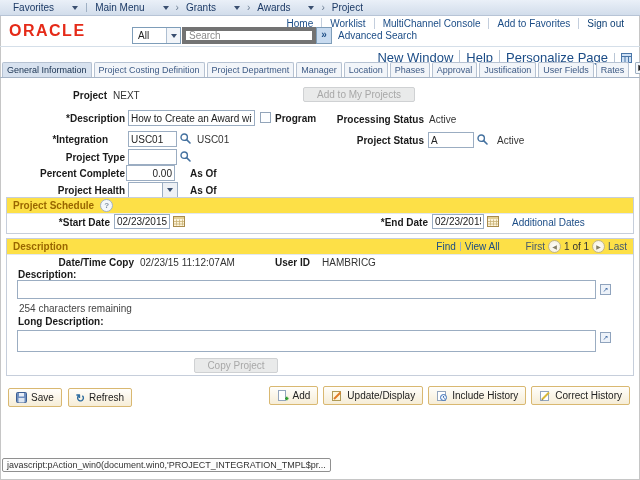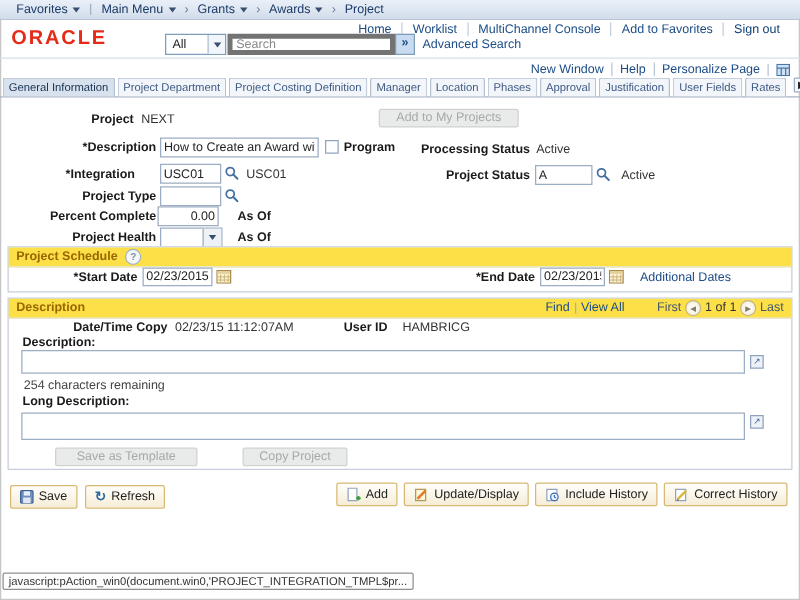--- a/index.html
+++ b/index.html
@@ -1,39 +1,39 @@
 <!DOCTYPE html>
 <html><head>
 <meta charset="utf-8">
 <style>
   html,body{margin:0;padding:0;background:#fff}
   body{font-family:"Liberation Sans",sans-serif}
   .page{position:relative;width:640px;height:480px;background:#fff;overflow:hidden;font-size:10px;color:#1a1a1a;box-shadow:inset 0 0 0 1px #c6c6c6}
   .link{color:#1b4c86;text-decoration:none;cursor:pointer;white-space:nowrap}
   
   .crumbbar{position:absolute;top:0;left:0;width:640px;height:16px;background:linear-gradient(#eaf0f8,#d2ddeb);border-bottom:1px solid #b7c4d6;display:flex;align-items:center;padding-left:8px;color:#1c3a66;box-sizing:border-box}
-  .crumb{display:flex;align-items:center;gap:4px;padding:0 5px;cursor:pointer;white-space:nowrap}
+  .crumb{display:flex;align-items:center;gap:18px;padding:0 5px;cursor:pointer;white-space:nowrap}
   .tri{width:0;height:0;border-left:3px solid transparent;border-right:3px solid transparent;border-top:4px solid #3a4f70}
   .crumb-pipe{width:1px;height:9px;background:#9fb0c4;margin:0 3px}
   .crumb-sep{color:#6c7d92;margin:0 2px;font-size:10px}
   
   .logo{position:absolute;left:9px;top:22px;color:#e52a18;font-size:16px;font-weight:bold;letter-spacing:1.5px}
   .navlinks{position:absolute;top:18px;right:8px;display:flex;align-items:center;font-size:10px}
   .nl{padding:0 8px;border-left:1px solid #c3cedd;color:#1b4c86;cursor:pointer;white-space:nowrap}
   .nl:first-child{border-left:none}
   .nl.signout{font-weight:normal;color:#0d3e73}
   .scopebox{position:absolute;left:132px;top:27px;width:49px;height:17px;border:1px solid #7e9db9;background:#fff;display:flex;box-sizing:border-box;cursor:pointer}
   .scopebox .scopetext{flex:1;line-height:15px;padding-left:5px;color:#222}
   .scopebox .scopearrow{width:13px;border-left:1px solid #aebfd2;display:flex;align-items:center;justify-content:center;background:#f2f5f9}
   .searchbox{position:absolute;left:182px;top:27px;width:134px;height:17px;border:4px solid #737373;box-sizing:border-box;font:10px "Liberation Sans",sans-serif;padding:0 3px;color:#333}
   .searchbox::placeholder{color:#8a8a8a}
   .gobtn{position:absolute;left:316px;top:27px;width:16px;height:17px;background:#c8dbf0;border:1px solid #7e9db9;box-sizing:border-box;text-align:center;line-height:14px;color:#1f4f86;font-weight:bold;cursor:pointer}
   .hdr-rule{position:absolute;left:0;top:46px;width:640px;height:1px;background:#d5dfe9}
   
-  .pagebar{position:absolute;top:50px;right:8px;display:flex;align-items:center;font-size:10px}
+  .pagebar{position:absolute;top:50px;right:8px;display:flex;align-items:center;font-size:13px}
   .pb{padding:0 6px;border-left:1px solid #b9c6d6;color:#1b4c86;cursor:pointer;white-space:nowrap}
   .pb:first-child{border-left:none}
   .pb-ico{padding-left:6px;border-left:1px solid #b9c6d6;line-height:0;cursor:pointer}
   
   .tabbar{position:absolute;left:0;top:62px;width:640px;height:16px;border-bottom:1px solid #a6b4c6;display:flex;align-items:flex-end;padding-left:2px;box-sizing:border-box}
   .tab{flex:0 0 auto;height:15px;line-height:14px;padding:0 4px;margin-right:2px;background:#f2f5f9;border:1px solid #b6c2d2;border-bottom:none;border-radius:2px 2px 0 0;color:#3d5a85;font-size:9px;cursor:pointer;white-space:nowrap;box-sizing:border-box}
   .tab.active{background:#d8e2ef;color:#17304f}
   .moretabs{margin:0 0 3px 4px;font-size:8px;color:#222;cursor:pointer;border:1px solid #9fb0c2;background:#f5f8fb;padding:0 2px;line-height:10px;border-radius:1px}
   
   .lbl{position:absolute;font-weight:bold;text-align:right;color:#1a1a1a;white-space:nowrap;line-height:12px}
@@ -118,22 +118,22 @@
     <span class="pb-ico">
       <svg width="11" height="10">
           <rect x="0.5" y="0.5" width="10" height="9" fill="#cfe1f5" stroke="#4a76a8"></rect>
           <path d="M0.5 3.5h10M4 3.5v6M7.5 3.5v6" stroke="#4a76a8" stroke-width="1" fill="none"></path>
         </svg>
     </span>
   </div>
 
   <div class="tabbar">
     <span class="tab active">General Information</span>
+    <span class="tab">Project Costing Definition</span>
     <span class="tab">Project Department</span>
-    <span class="tab">Project Costing Definition</span>
     <span class="tab">Manager</span>
     <span class="tab">Location</span>
     <span class="tab">Phases</span>
     <span class="tab">Approval</span>
     <span class="tab">Justification</span>
     <span class="tab">User Fields</span>
     <span class="tab">Rates</span>
     <span class="moretabs">▶</span>
   </div>
 
@@ -235,21 +235,20 @@
   <span class="val" style="left:140px;top:257px">02/23/15 11:12:07AM</span>
   <span class="lbl" style="left:230px;top:257px;width:80px">User ID</span>
   <span class="val" style="left:322px;top:257px">HAMBRICG</span>
   <span class="flbl" style="left:18px;top:269px">Description:</span>
   <textarea class="ta" style="left: 17px; top: 280px; width: 579px; height: 19px;"></textarea>
   <span class="expand" style="left:600px;top:284px">↗</span>
   <span class="val" style="left:19px;top:303px;color:#444">254 characters remaining</span>
   <span class="flbl" style="left:18px;top:316px">Long Description:</span>
   <textarea class="ta" style="left: 17px; top: 330px; width: 579px; height: 22px;"></textarea>
   <span class="expand" style="left:600px;top:332px">↗</span>
-  <div class="dbtn" style="left:44px;top:358px;width:114px;height:15px;line-height:13px">Save as Template</div>
   <div class="dbtn" style="left:194px;top:358px;width:84px;height:15px;line-height:13px">Copy Project</div>
 
   <div class="tbgroup-left">
     <span class="tbtn">
       <span style="line-height:0">
         <svg width="11" height="11">
             <rect x="0.5" y="0.5" width="10" height="10" rx="1" fill="#6f8fbf" stroke="#3c5e93"></rect>
             <rect x="3" y="1" width="5" height="3.5" fill="#e8eef7"></rect>
             <rect x="2.5" y="6" width="6" height="4.5" fill="#dfe7f2"></rect>
           </svg>

